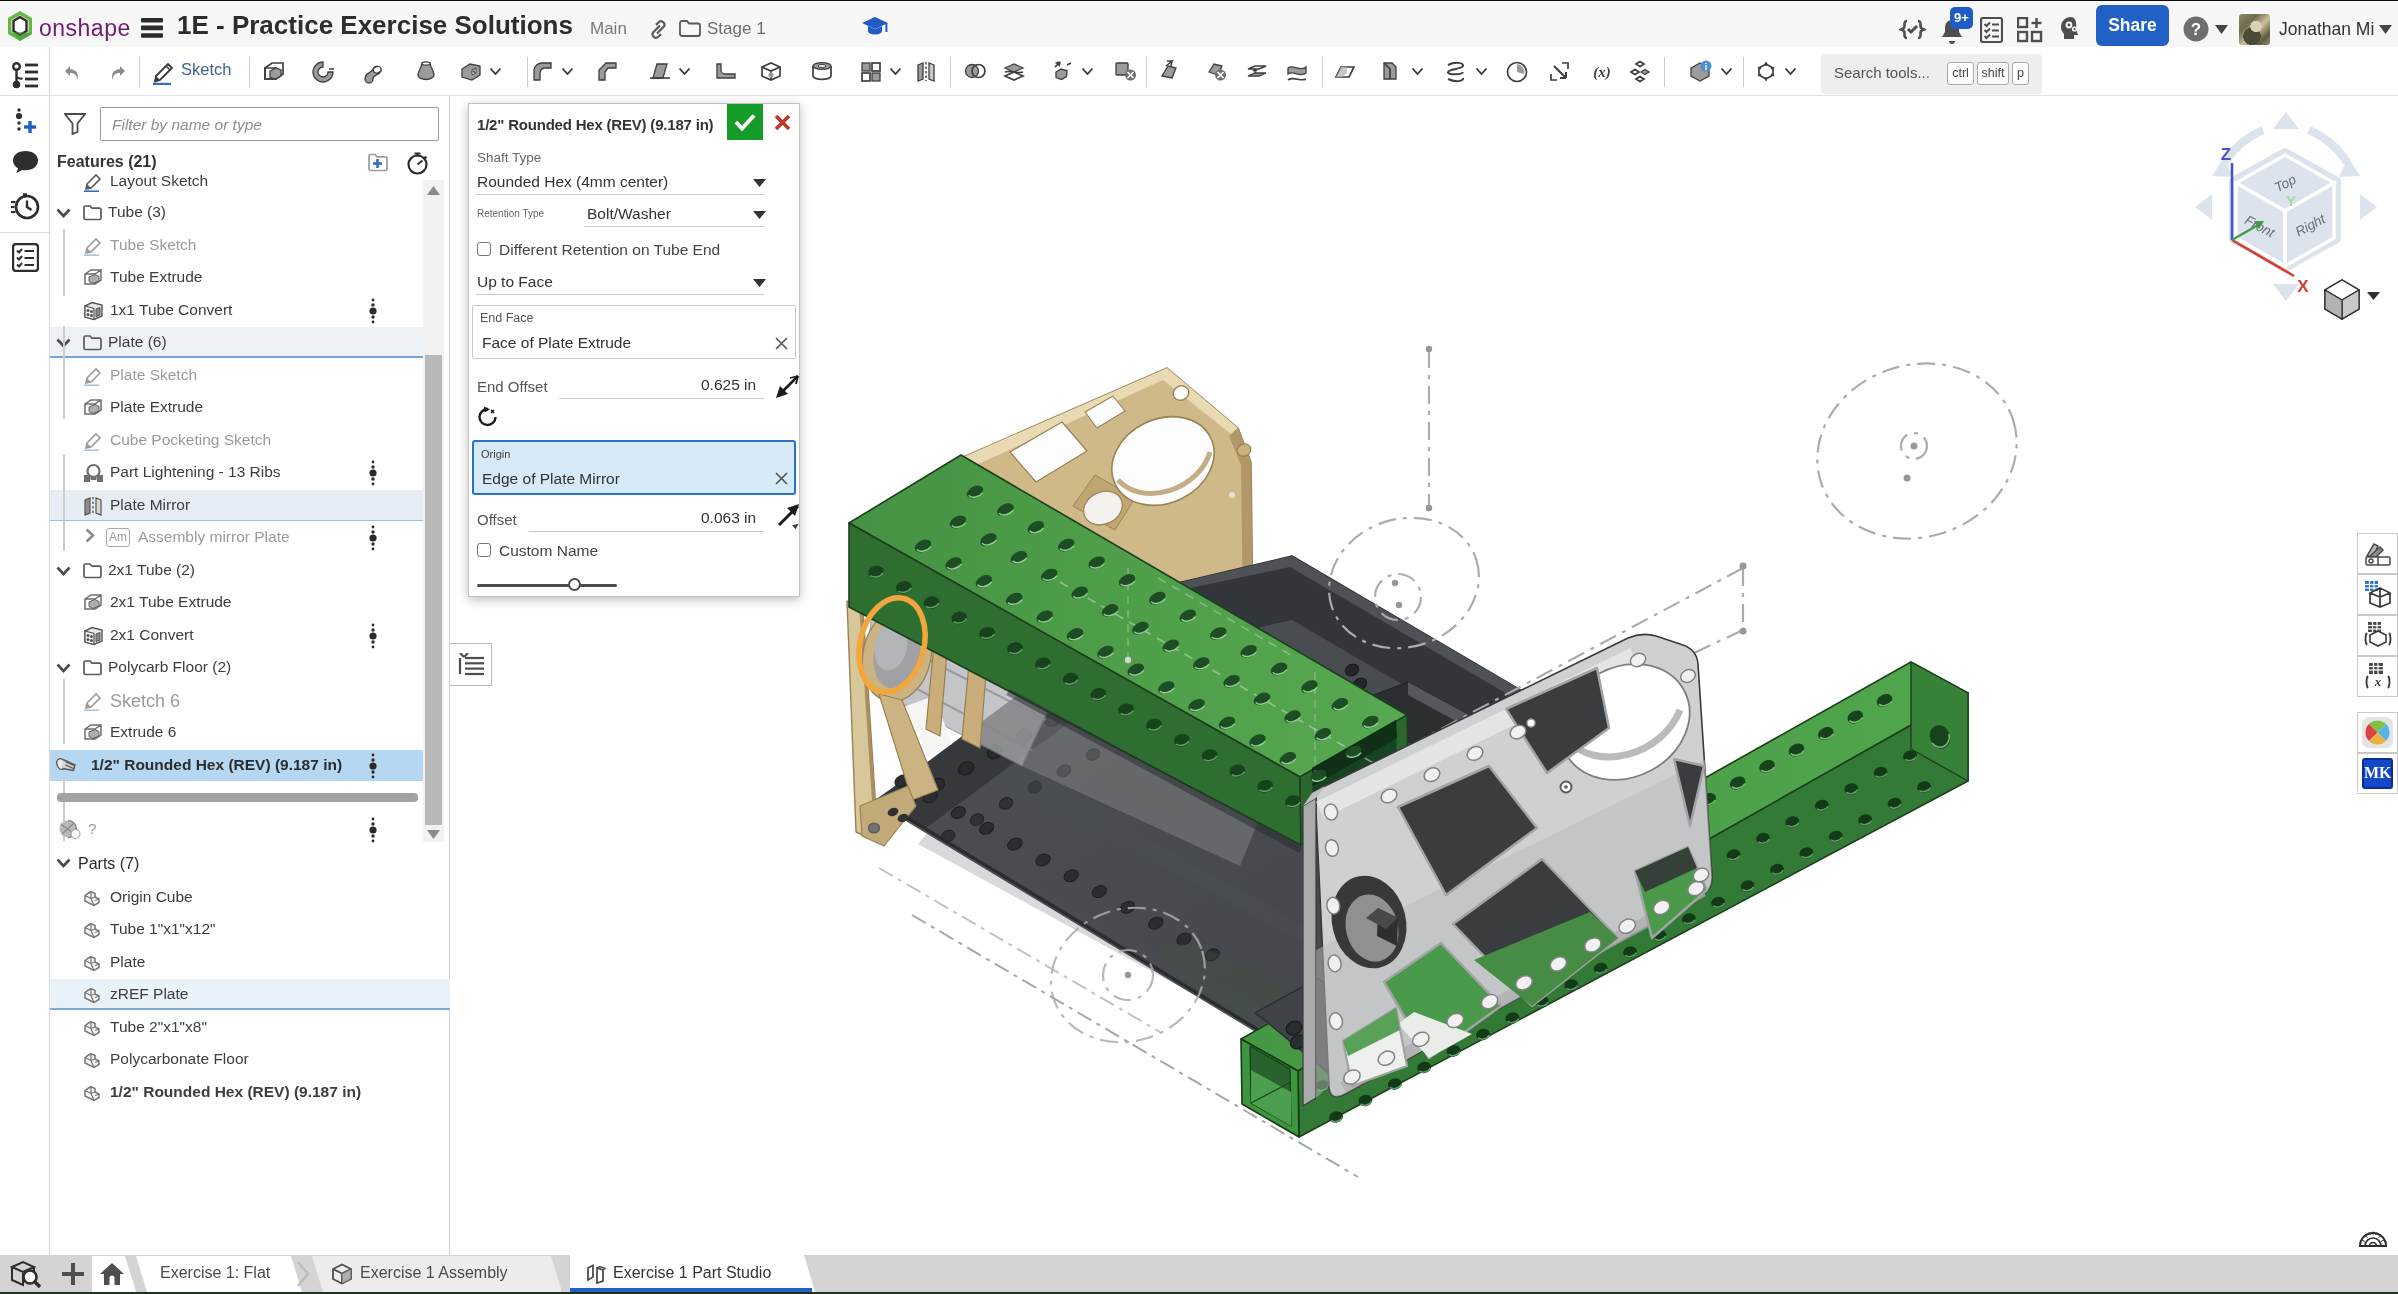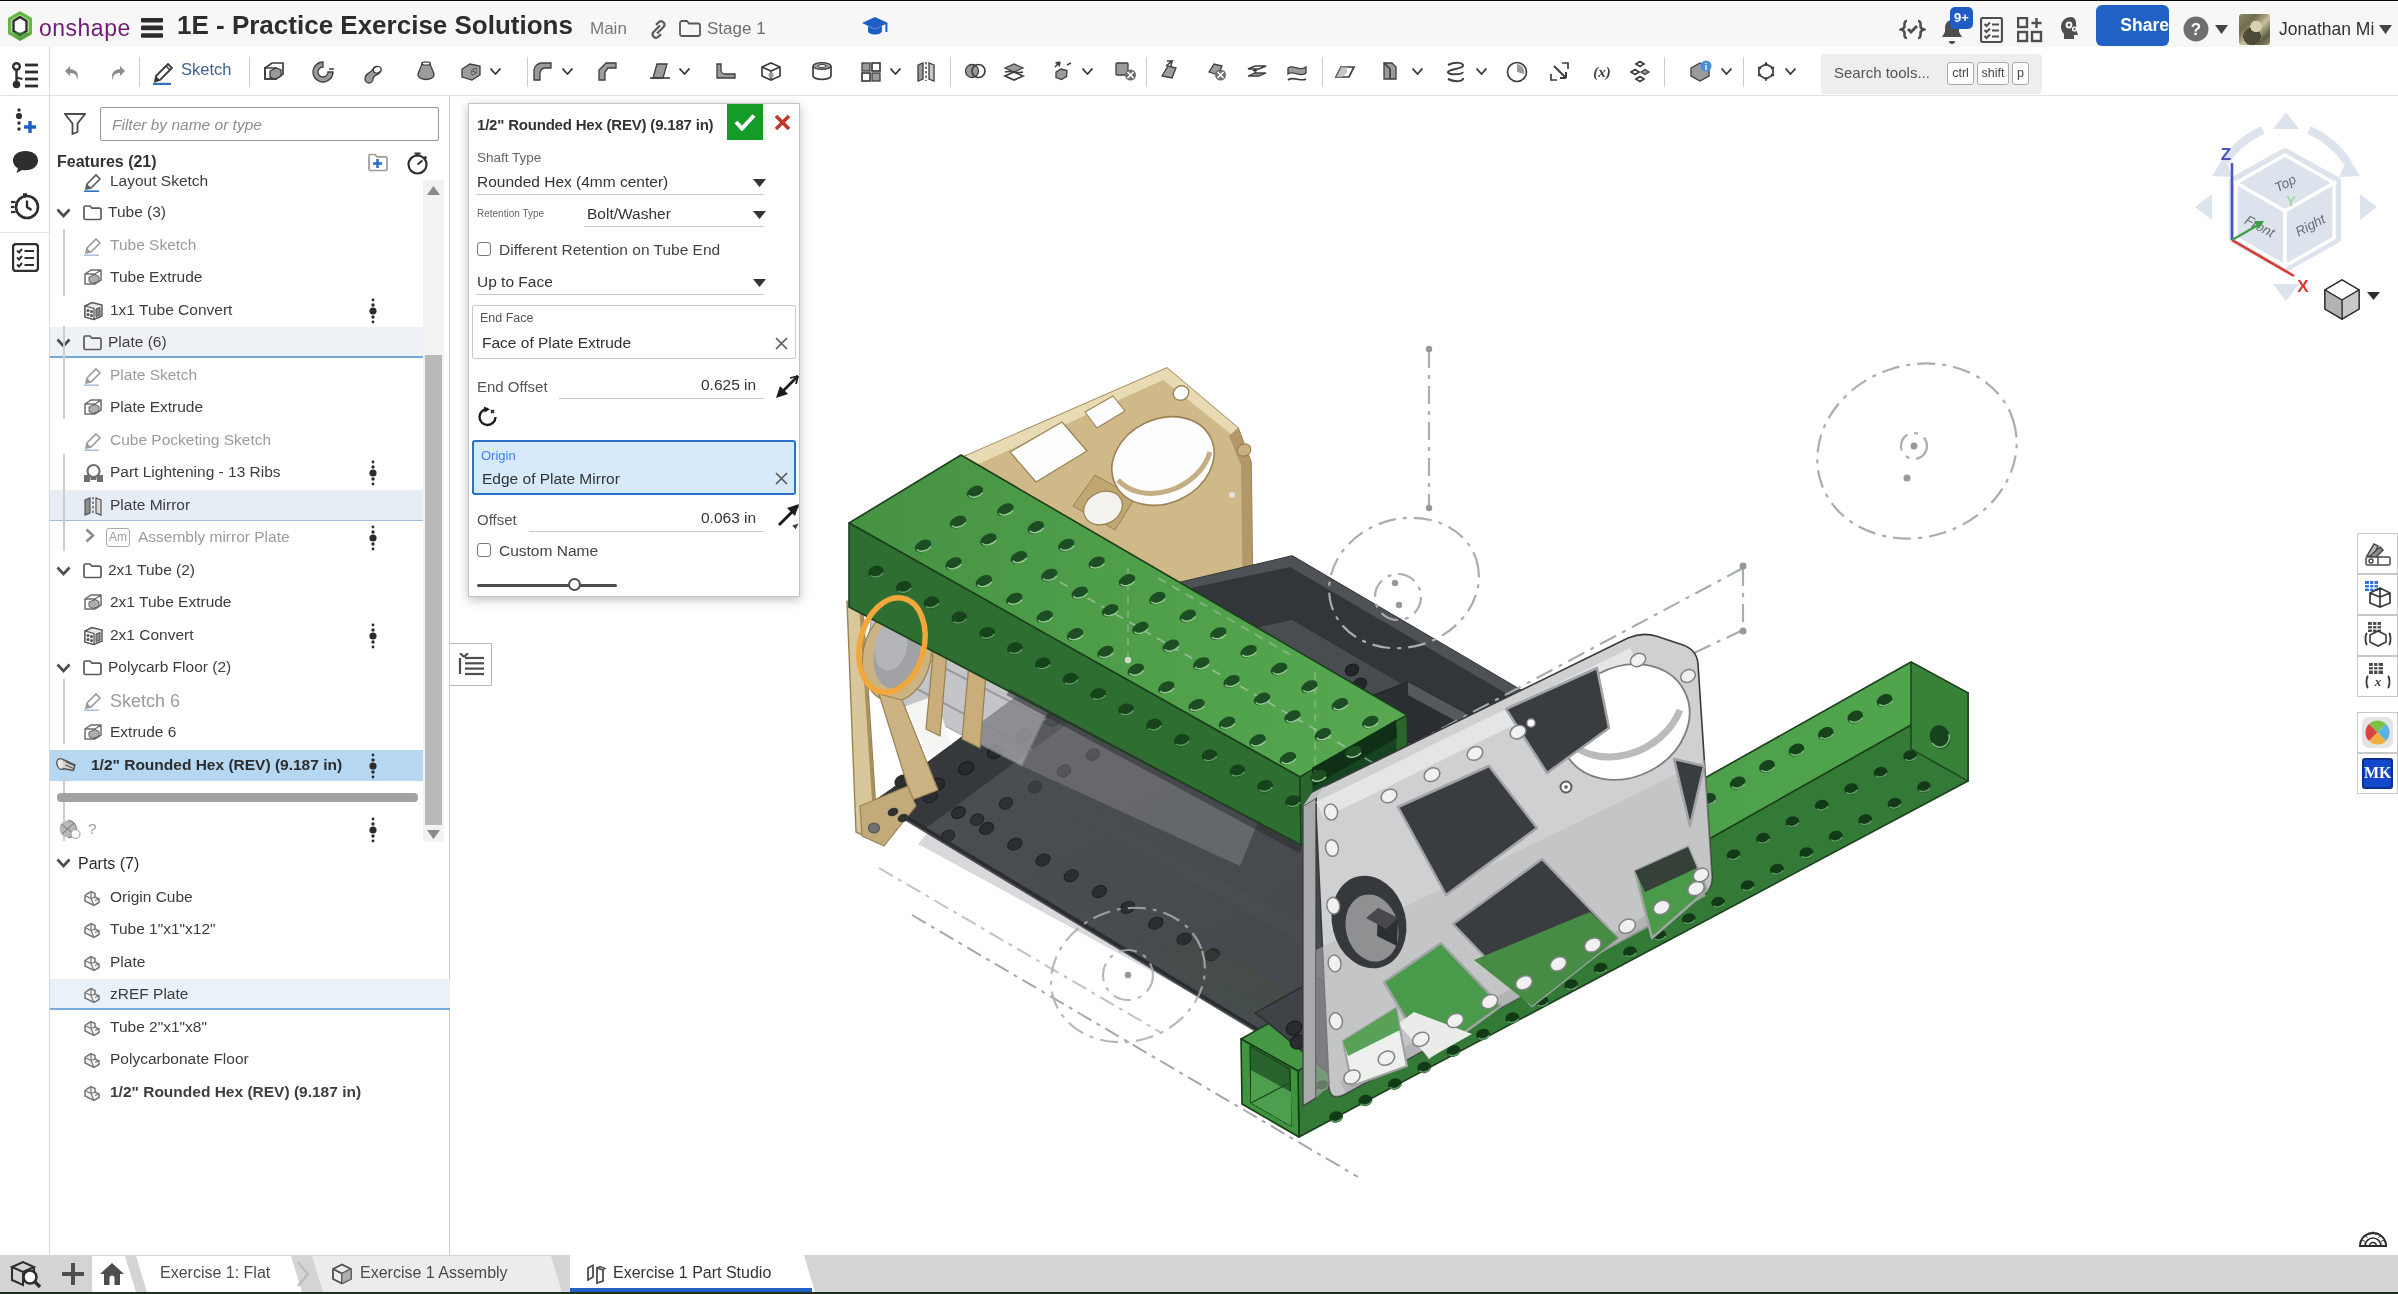--- a/index.html
+++ b/index.html
@@ -83,21 +83,21 @@
       <path d="M12 1 C6 1 2 5.5 2 11 c0 3 1.5 5 3 7 l0 5 h10 l0 -4 h4 l-2 -6 c1 -8 -1 -12 -5 -12 Z" fill="#4e4e4e"></path>
       <g fill="#f7f7f7">
         <circle cx="10" cy="9" r="3.4"></circle>
         <circle cx="15.5" cy="13" r="2.6"></circle>
       </g>
       <g fill="#4e4e4e">
         <circle cx="10" cy="9" r="1.4"></circle>
         <circle cx="15.5" cy="13" r="1.1"></circle>
       </g>
     </svg>
- <div class="abs" style="left:2096px;top:4px;width:73px;height:41px;background:#2160c4;border-radius:6px;color:#fff;font-size:17.5px;font-weight:bold;text-align:right;line-height:41px">Share</div>
+ <div class="abs" style="left:2096px;top:4px;width:73px;height:41px;background:#2160c4;border-radius:6px;color:#fff;font-size:17.5px;font-weight:bold;text-align:center;line-height:41px">Share</div>
  <svg class="abs" style="left:2183px;top:15px" width="26" height="26" viewBox="0 0 26 26">
       <circle cx="13" cy="13" r="12.5" fill="#6e6e6e"></circle>
       <text x="13" y="19" font-size="17" font-weight="bold" fill="#fff" text-anchor="middle" font-family="Liberation Sans">?</text>
     </svg>
  <svg class="abs" style="left:2215px;top:24px" width="13" height="9" viewBox="0 0 13 9">
       <path d="M0 0 h13 l-6.5 9 Z" fill="#444"></path>
     </svg>
  <div class="abs" style="left:2239px;top:13px;width:31px;height:31px;border-radius:3px;background:linear-gradient(135deg,#8a8a6a 0%,#6f6a50 30%,#c9bf9b 55%,#5c5c42 80%,#96916c 100%)"></div>
  <div class="abs" style="left:2239px;top:13px;width:31px;height:31px;border-radius:3px;background:radial-gradient(circle at 55% 40%,#d8d2b0 0 22%,transparent 23%),radial-gradient(circle at 42% 72%,#4e4a38 0 30%,transparent 31%)"></div>
  <span class="tt" style="left:2279px;top:18px;font-size:17.5px;color:#333">Jonathan Mi</span>
@@ -1207,21 +1207,21 @@
       <path d="M24 2 L8 18" stroke="#1c1c1c" stroke-width="2.6" fill="none"></path>
       <path d="M2 24 L14 20 L6 12 Z" fill="#1c1c1c"></path>
       <path d="M24 2 l-8 2 M24 2 l-2 8" stroke="#1c1c1c" stroke-width="1.8" fill="none"></path>
     </svg>
 <svg class="abs" style="left:8px;top:302px" width="22" height="22" viewBox="0 0 22 22">
       <path d="M18.5 11 A 8 8 0 1 1 11 3" fill="none" stroke="#1c1c1c" stroke-width="2.4"></path>
       <path d="M7 0.5 L13 3.2 L7.5 6.5 Z" fill="#1c1c1c"></path>
       <path d="M14 7 l3 -3 M14 4 l3 3" stroke="#1c1c1c" stroke-width="1.6"></path>
     </svg>
 <div class="abs" style="left:3px;top:336px;width:324px;height:55px;border:2px solid #2a72c9;border-radius:3px;background:#d6eafa"></div>
-<span class="tt" style="left:12px;top:344px;font-size:13px;color:#3b82f6">Origin</span>
+<span class="tt" style="left:12px;top:344px;font-size:11px;color:#404040">Origin</span>
 <span class="tt" style="left:13px;top:366px;font-size:15.5px;color:#333">Edge of Plate Mirror</span>
 <svg class="abs" style="left:306px;top:368px" width="13" height="13" viewBox="0 0 13 13">
       <path d="M1 1 L12 12 M12 1 L1 12" stroke="#555" stroke-width="1.6"></path>
     </svg>
 <span class="tt" style="left:8px;top:407px;font-size:15px;color:#555">Offset</span>
 <span class="tt" style="left:232px;top:405px;font-size:15.5px;color:#333">0.063 in</span>
 <div class="abs" style="left:60px;top:427px;width:235px;height:1px;background:#c9c9c9"></div>
 <svg class="abs" style="left:303px;top:400px" width="28" height="26" viewBox="0 0 28 26">
       <path d="M26 2 L7 21" stroke="#1c1c1c" stroke-width="3" fill="none"></path>
       <path d="M27 0 L15 4 L23 12 Z" fill="#1c1c1c"></path>

